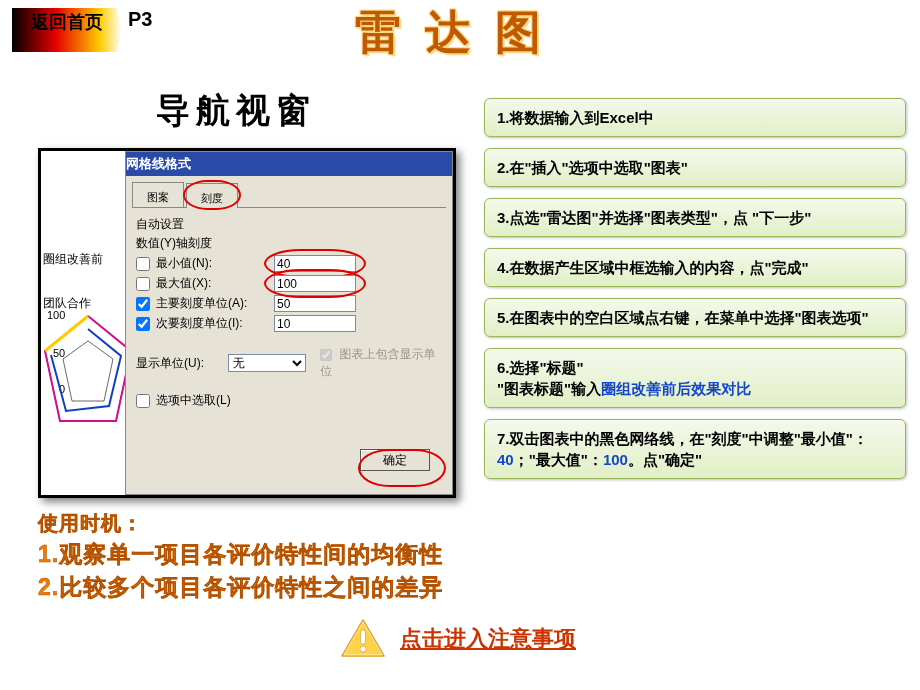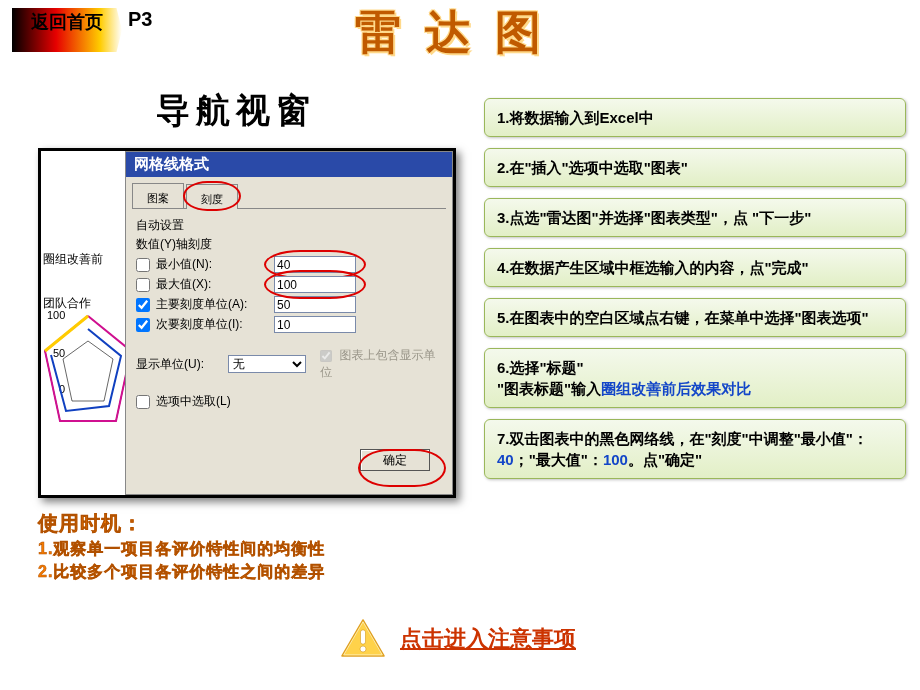--- a/index.html
+++ b/index.html
@@ -16,21 +16,21 @@
   .screenshot { position: absolute; left: 38px; top: 148px; width: 418px; height: 350px; background: #fff; border: 3px solid #000; box-shadow: 4px 4px 8px rgba(0,0,0,0.5); }
   .radar-bg { position: absolute; left: 0; top: 0; width: 95px; height: 100%; background: #fff; border-right: 1px solid #ccc; overflow: hidden; }
   .radar-label { position: absolute; font-size: 12px; }
   .radar-label.l1 { left: 2px; top: 100px; }
   .radar-label.l2 { left: 2px; top: 144px; }
   .radar-tick100 { position: absolute; left: 6px; top: 158px; font-size: 11px; }
   .radar-tick50  { position: absolute; left: 12px; top: 196px; font-size: 11px; }
   .radar-tick0   { position: absolute; left: 18px; top: 232px; font-size: 11px; }
 
   .dialog { position: absolute; left: 84px; top: 0; right: 0; height: 100%; background: #e6e2d6; border: 1px solid #888; font-family: SimSun, sans-serif; font-size: 12px; }
-  .dialog-title { background: #2a4aa8; color: #fff; padding: 3px 8px; font-size: 15px; font-weight: bold; }
+  .dialog-title { background: #2a4aa8; color: #fff; padding: 3px 0; font-size: 13px; font-weight: bold; }
   .tabs { display: flex; margin: 6px 6px 0 6px; border-bottom: 1px solid #888; }
   .tab { padding: 7px 14px 2px; border: 1px solid #888; border-bottom: none; background: #e6e2d6; margin-right: 2px; font-size: 11px; }
   .tab.active { background: #e6e2d6; position: relative; top: 1px; }
   .tab.circled { position: relative; }
   .tab.circled::after { content: ""; position: absolute; left: -4px; top: -4px; right: -4px; bottom: -2px; border: 2px solid #d00; border-radius: 50%/60%; pointer-events: none; }
   .dlg-body { padding: 6px 10px; }
   .section-label { font-size: 12px; margin: 2px 0; }
   .row { display: flex; align-items: center; margin: 3px 0; }
   .row .cb { width: 14px; height: 14px; margin-right: 6px; }
   .row .lbl { width: 118px; font-size: 12px; }
@@ -50,21 +50,21 @@
   .radar-svg { position: absolute; left: 0; top: 160px; width: 95px; height: 130px; }
 
   
   .steps { position: absolute; left: 484px; top: 98px; width: 422px; }
   .step { background: linear-gradient(to bottom, #f4f9ec, #e2efc6); border: 1px solid #9ab75a; border-radius: 6px; padding: 8px 12px; margin-bottom: 11px; font-size: 15px; font-weight: bold; line-height: 1.4; box-shadow: 1px 1px 3px rgba(0,0,0,0.25); }
   .step .link { color: #1346c8; }
 
   
   .usage { position: absolute; left: 38px; top: 510px; }
   .usage-title { font-size: 20px; font-weight: bold; color: #f47a00; -webkit-text-stroke: 0.5px #b05000; font-family: "LiSu","SimHei",sans-serif; letter-spacing: 1px; }
-  .usage-line { font-size: 16px; font-weight: bold; color: #f47a00; -webkit-text-stroke: 0.5px #b05000; font-family: "LiSu","SimHei",sans-serif; margin-top: 2px; letter-spacing: 1px; }
+  .usage-line { font-size: 23px; font-weight: bold; color: #f47a00; -webkit-text-stroke: 0.5px #b05000; font-family: "LiSu","SimHei",sans-serif; margin-top: 2px; letter-spacing: 1px; }
 
   
   .notice { position: absolute; left: 340px; top: 618px; display: flex; align-items: center; cursor: pointer; }
   .warn-icon { width: 46px; height: 42px; margin-right: 14px; }
   .notice-text { font-size: 22px; font-weight: bold; color: #cc3300; text-decoration: underline; }
 </style>
 </head>
 <body>
 
 <div class="home-btn">返回首页</div>

